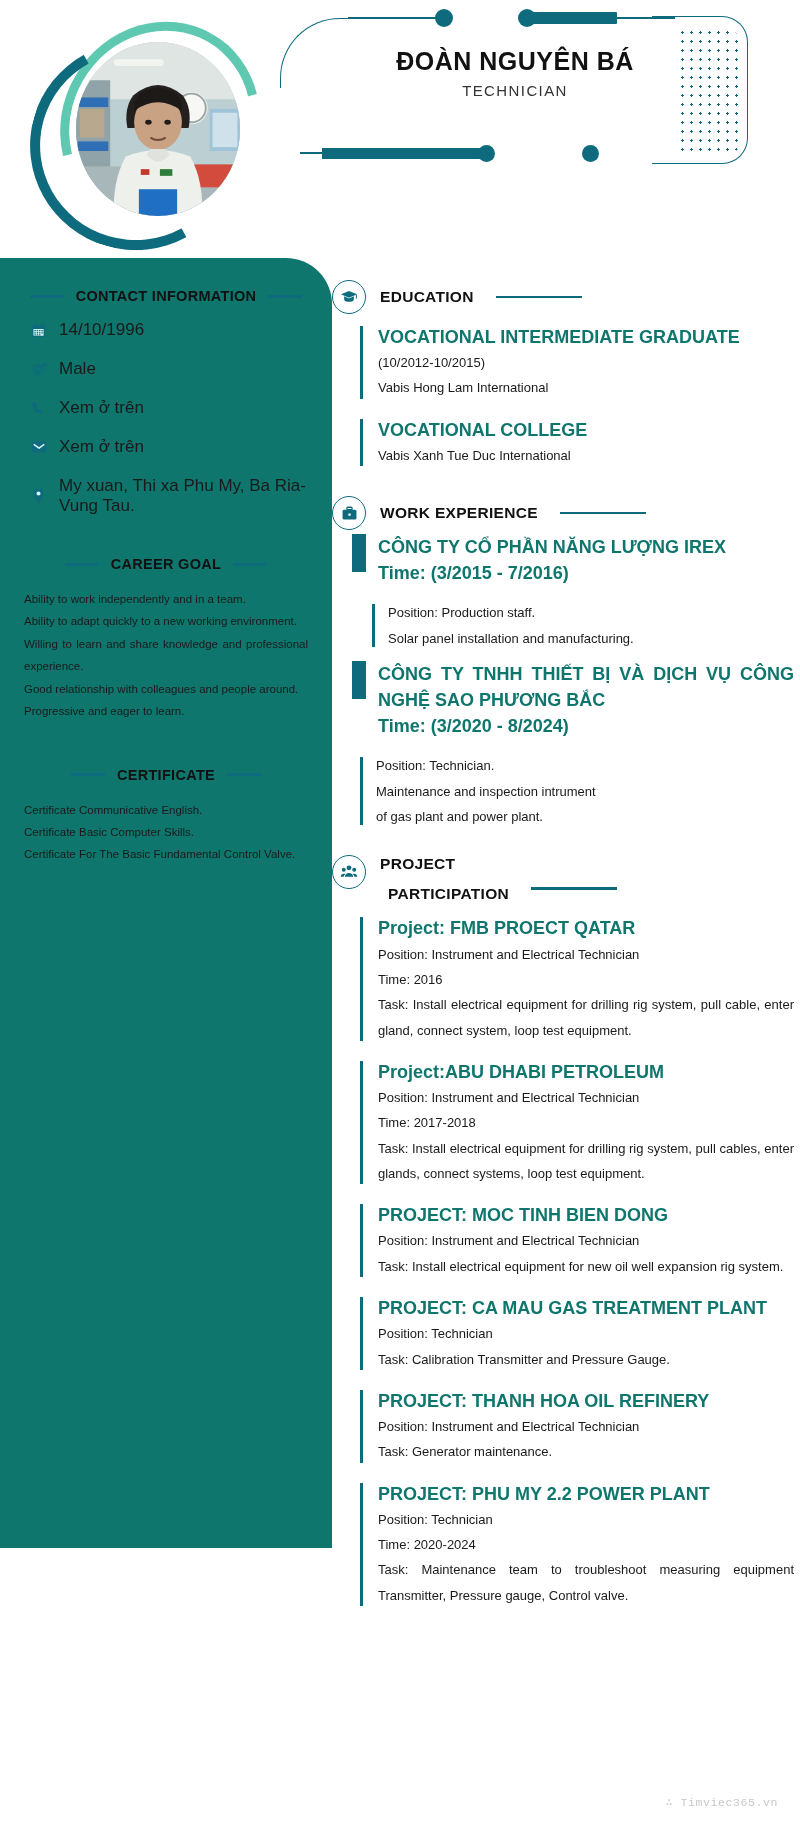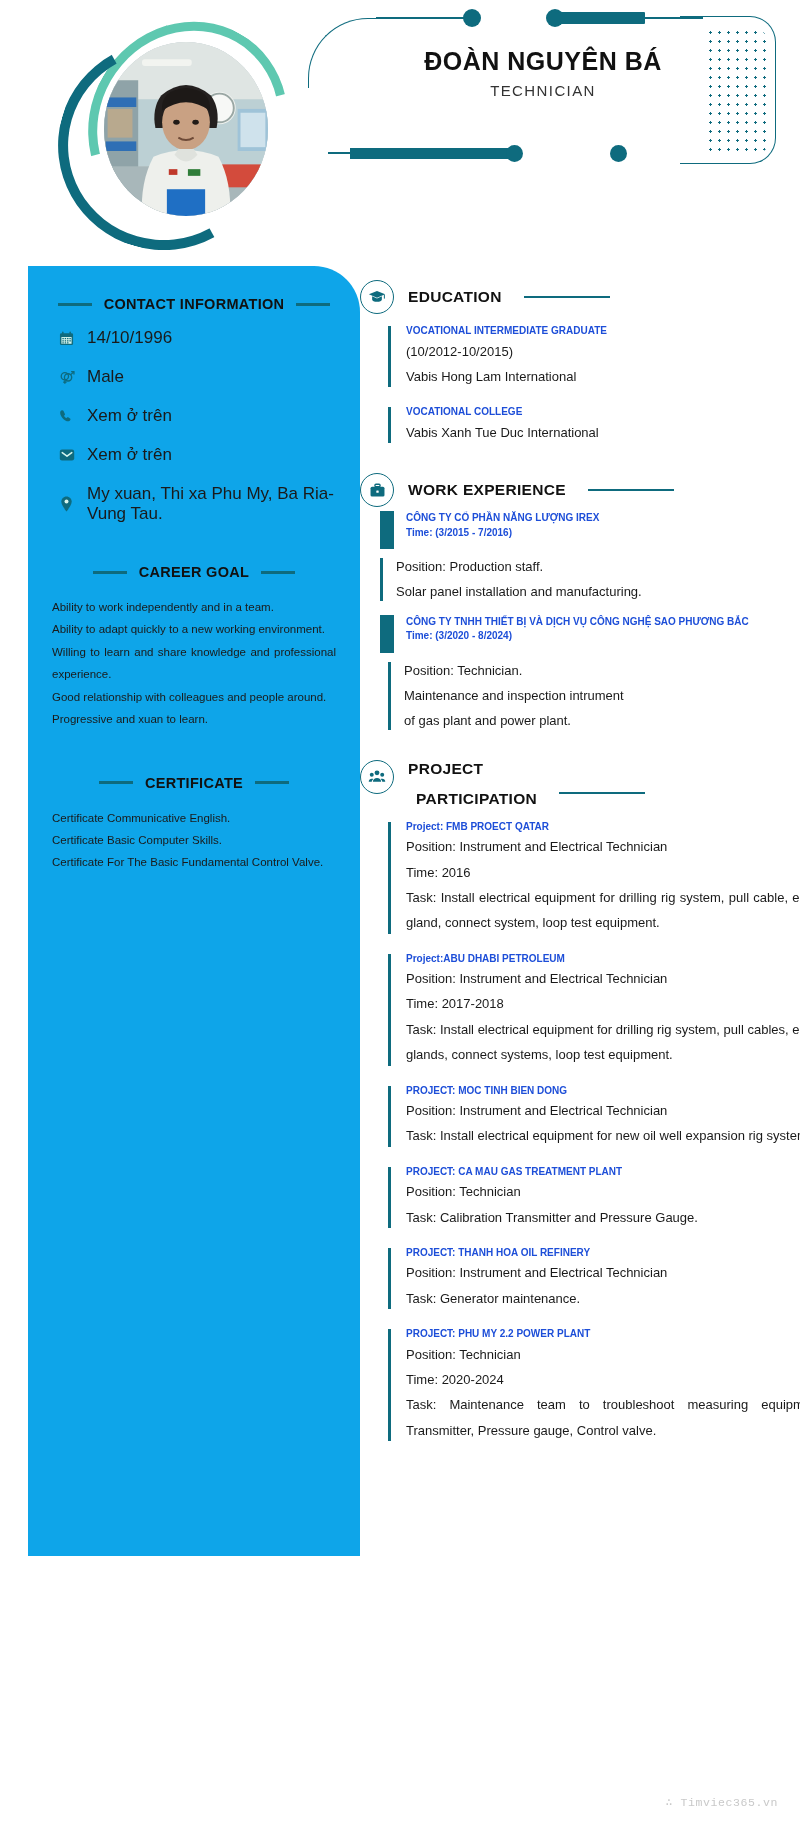--- a/index.html
+++ b/index.html
@@ -7,21 +7,20 @@
     width: 800px;
     background: #ffffff;
     font-family: "Liberation Sans", sans-serif;
   }
   .page {
     position: relative;
     width: 800px;
     height: 1825px;
     background: #ffffff;
     overflow: hidden;
-    padding-left: 28px;
   }
 
   
   .header {
     position: relative;
     height: 258px;
     width: 800px;
   }
   .photo-wrap {
     position: absolute;
@@ -149,23 +148,23 @@
   .hdr-dot4 { left: 582px; top: 145px; width: 17px; height: 17px; }
 
   
   .body-area {
     position: relative;
     width: 800px;
   }
   .left-col {
     position: absolute;
     left: 0;
-    top: 8px;
+    top: 0;
     width: 332px;
-    background: #0ea5e9;
+    background: #0f766e;
     border-top-right-radius: 46px;
     padding: 0 24px;
     min-height: 1290px;
   }
   .right-col {
     position: absolute;
     left: 332px;
     top: 0;
     width: 468px;
     padding: 0 6px 0 0;
@@ -277,23 +276,23 @@
   .entry::before {
     content: "";
     position: absolute;
     left: 0; top: 2px; bottom: 2px;
     width: 3px;
     background: #0e6b7e;
   }
   .entry.thick::before { width: 14px; top: 0; height: 38px; bottom: auto; }
   .entry.thick { padding-left: 26px; }
   .entry-title {
-    font-size: 10px;
+    font-size: 18px;
     font-weight: 700;
-    color: #1d4ed8;
+    color: #0f766e;
     line-height: 1.45;
   }
   .entry-title.wide { text-align: justify; }
   .entry-line {
     font-size: 13px;
     color: #1a1a1a;
     line-height: 1.95;
   }
   .entry-line.just { text-align: justify; }
 
@@ -465,21 +464,21 @@
       <div class="lsec-head" style="margin-top:40px">
         <span class="rule"></span>
         <span class="lsec-title">CAREER GOAL</span>
         <span class="rule"></span>
       </div>
       <div class="para">
         <span class="para-line">Ability to work independently and in a team.</span>
         <span class="para-line">Ability to adapt quickly to a new working environment.</span>
         <span class="para-line">Willing to learn and share knowledge and professional experience.</span>
         <span class="para-line">Good relationship with colleagues and people around.</span>
-        <span class="para-line">Progressive and xuan to learn.</span>
+        <span class="para-line">Progressive and eager to learn.</span>
       </div>
 
       <div class="lsec-head" style="margin-top:44px">
         <span class="rule"></span>
         <span class="lsec-title">CERTIFICATE</span>
         <span class="rule"></span>
       </div>
       <div class="para">
         <span class="para-line">Certificate Communicative English.</span>
         <span class="para-line">Certificate Basic Computer Skills.</span>
@@ -528,21 +527,21 @@
           <span class="rule-r"></span>
         </div>
 
         <div style="padding-left:20px">
 
           <div class="work-block">
             <div class="entry thick">
               <div class="entry-title">CÔNG TY CỔ PHẦN NĂNG LƯỢNG IREX</div>
               <div class="entry-title">Time: (3/2015 - 7/2016)</div>
             </div>
-            <div class="work-sub" style="margin-left:0">
+            <div class="work-sub" style="margin-left:20px">
               <div class="entry-line">Position: Production staff.</div>
               <div class="entry-line">Solar panel installation and manufacturing.</div>
             </div>
           </div>
 
           <div class="work-block">
             <div class="entry thick">
               <div class="entry-title wide">CÔNG TY TNHH THIẾT BỊ VÀ DỊCH VỤ CÔNG NGHỆ SAO PHƯƠNG BẮC</div>
               <div class="entry-title">Time: (3/2020 - 8/2024)</div>
             </div>

